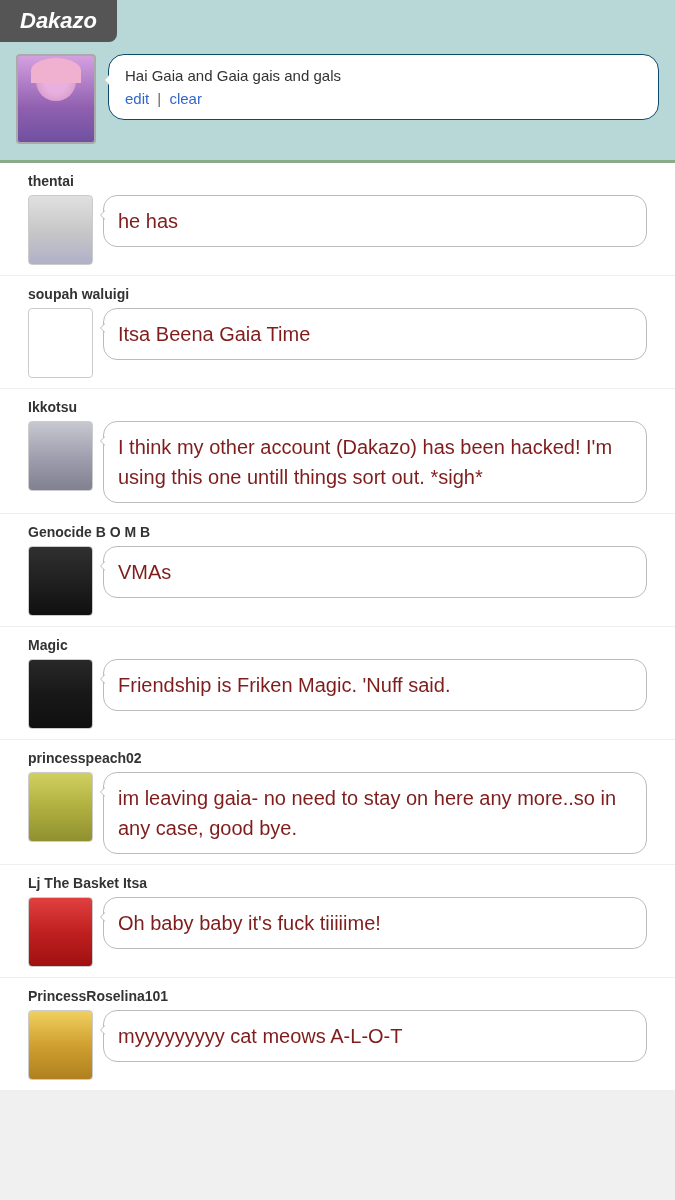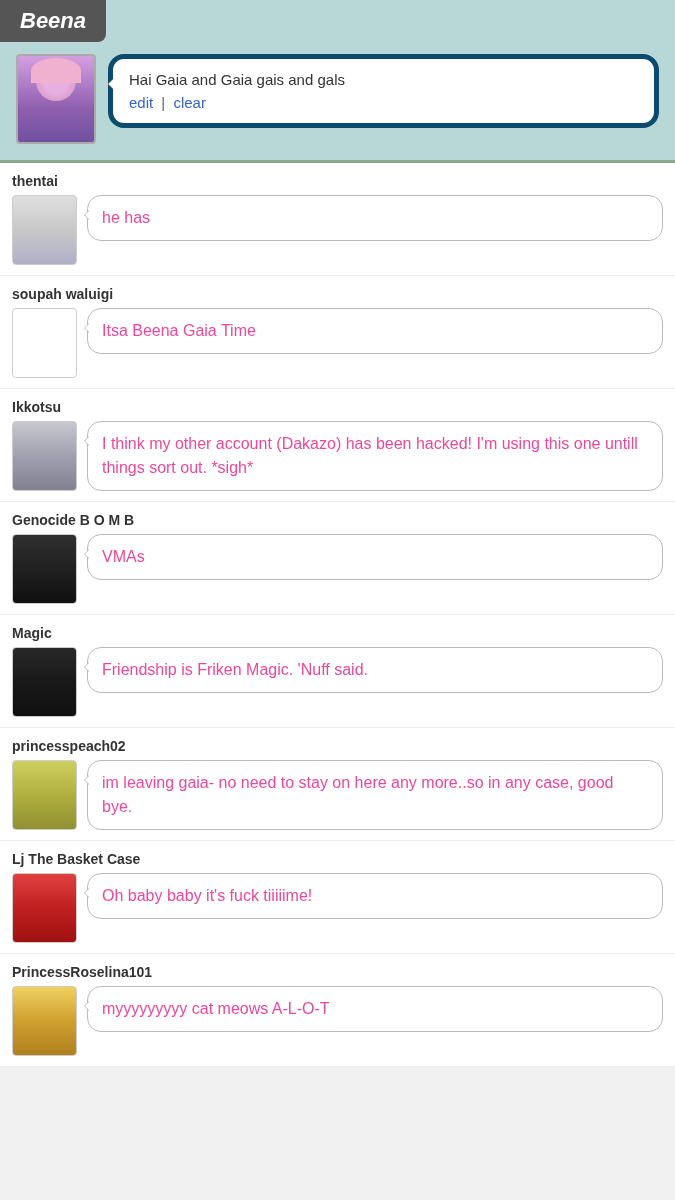--- a/index.html
+++ b/index.html
@@ -80,21 +80,21 @@
       left: 50%;
       transform: translateX(-50%);
       width: 50px;
       height: 25px;
       background: #f0b0d0;
       border-radius: 50% 50% 0 0;
     }
 
     .status-bubble {
       background: white;
-      border: 5px solid #0c4a6e;
+      border: 1px solid #0c4a6e;
       border-radius: 16px;
       padding: 12px 16px;
       flex: 1;
       position: relative;
     }
 
     .status-bubble::before {
       content: '';
       position: absolute;
       left: -10px;
@@ -132,21 +132,21 @@
       margin: 0 4px;
     }
 
     
     .friends-list {
       background: white;
       padding: 0;
     }
 
     .friend-item {
-      padding: 10px 12px;
+      padding: 10px 28px;
       border-bottom: 1px solid #eee;
     }
 
     .friend-name {
       font-size: 14px;
       font-weight: bold;
       color: #333;
       margin-bottom: 6px;
     }
 
@@ -176,22 +176,22 @@
     .avatar-lj { background: linear-gradient(180deg, #e04040 0%, #c02020 50%, #a01010 100%); }
     .avatar-roselina { background: linear-gradient(180deg, #f0d060 0%, #d0a030 50%, #b08020 100%); }
 
     .friend-bubble {
       background: white;
       border: 1px solid #bbb;
       border-radius: 14px;
       padding: 10px 14px;
       flex: 1;
       position: relative;
-      font-size: 16px;
-      color: #ec4899;
+      font-size: 20px;
+      color: #7f1d1d;
       line-height: 1.5;
     }
 
     .friend-bubble::before {
       content: '';
       position: absolute;
       left: -9px;
       top: 14px;
       border: 5px solid transparent;
       border-right-color: #bbb;
@@ -205,21 +205,21 @@
       border: 4px solid transparent;
       border-right-color: white;
     }
 
   </style>
 </head>
 <body>
 
 <div class="status-section">
   <div class="status-header">
-    <span class="status-header-text">Beena</span>
+    <span class="status-header-text">Dakazo</span>
   </div>
   <div class="status-content">
     <div class="status-avatar status-avatar-img"></div>
     <div class="status-bubble">
       <div class="status-text">Hai Gaia and Gaia gais and gals</div>
       <div class="status-links">
         <a href="#">edit</a>
         <span class="sep">|</span>
         <a href="#">clear</a>
       </div>
@@ -264,21 +264,21 @@
       </div>
     </div>
     <div class="friend-item">
       <div class="friend-name">princesspeach02</div>
       <div class="friend-content">
         <div class="friend-avatar avatar-princess"></div>
         <div class="friend-bubble">im leaving gaia- no need to stay on here any more..so in any case, good bye.</div>
       </div>
     </div>
     <div class="friend-item">
-      <div class="friend-name">Lj The Basket Case</div>
+      <div class="friend-name">Lj The Basket Itsa</div>
       <div class="friend-content">
         <div class="friend-avatar avatar-lj"></div>
         <div class="friend-bubble">Oh baby baby it's fuck tiiiiime!</div>
       </div>
     </div>
     <div class="friend-item">
       <div class="friend-name">PrincessRoselina101</div>
       <div class="friend-content">
         <div class="friend-avatar avatar-roselina"></div>
         <div class="friend-bubble">myyyyyyyyy cat meows A-L-O-T</div>

